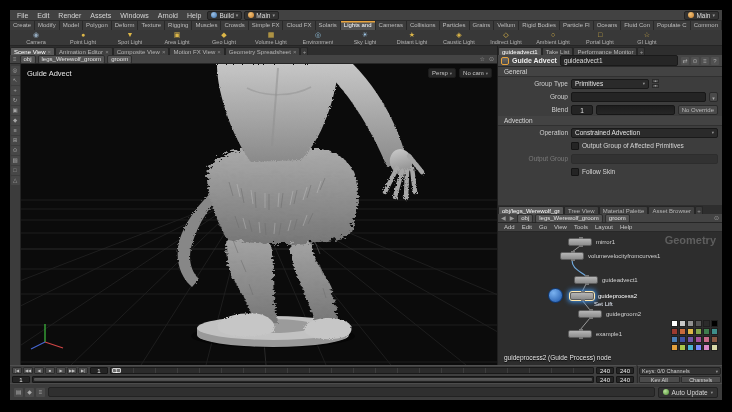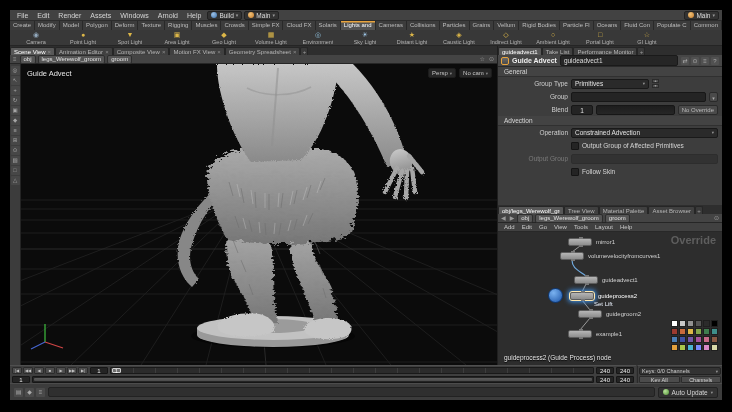--- a/index.html
+++ b/index.html
@@ -516,21 +516,21 @@
 
         <span class="net-menu-item">Add</span>
             <span class="net-menu-item">Edit</span>
             <span class="net-menu-item">Go</span>
             <span class="net-menu-item">View</span>
             <span class="net-menu-item">Tools</span>
             <span class="net-menu-item">Layout</span>
             <span class="net-menu-item">Help</span>
           </div>
         <div class="graph">
-          <span class="watermark">Override</span>
+          <span class="watermark">Geometry</span>
           <svg class="wires" width="225" height="129">
             <path d="M82,14 L74,20" stroke="#9a9a9a" fill="none"></path>
             <path d="M74,28 C74,36 80,38 88,44" stroke="#6fa8dc" stroke-width="1.2" fill="none"></path>
             <path d="M88,52 L84,60" stroke="#9a9a9a" fill="none"></path>
             <path d="M84,68 L92,78" stroke="#9a9a9a" fill="none"></path>
             <path d="M92,86 L82,98" stroke="#9a9a9a" fill="none"></path>
           </svg>
           <span style="position:relative;display:block">
 
               <span class="gnode" style="left: 70px; top: 6px;">

